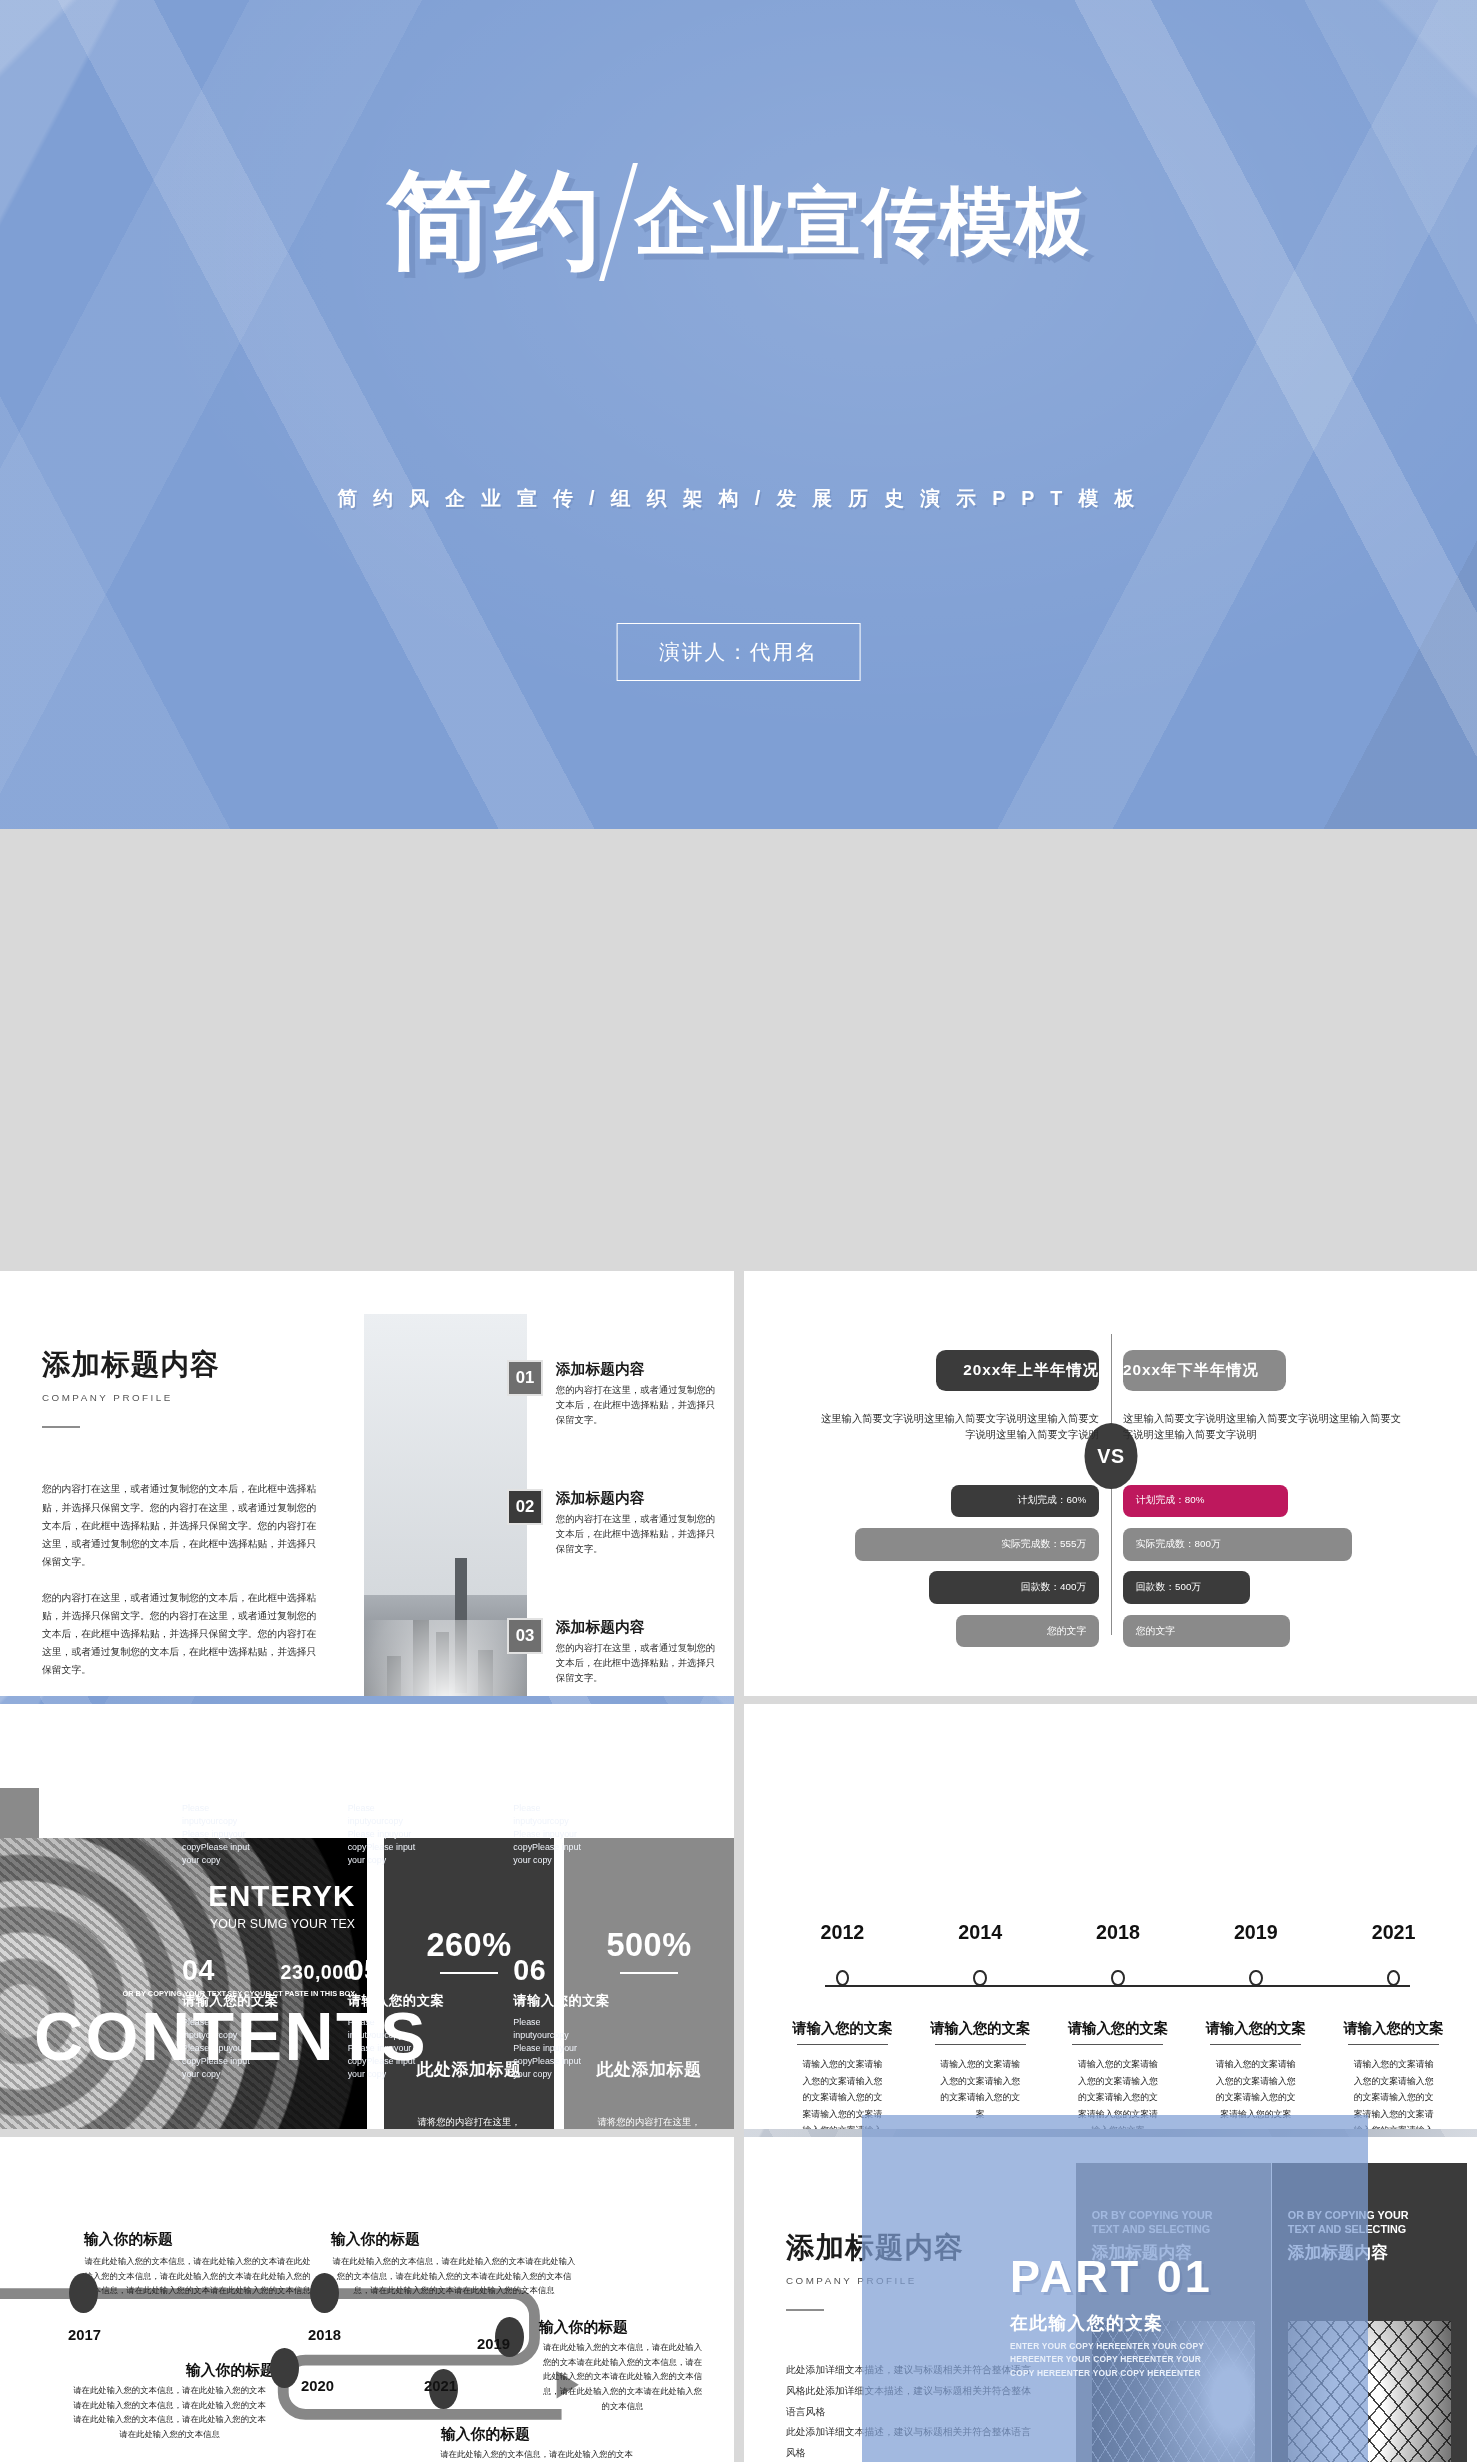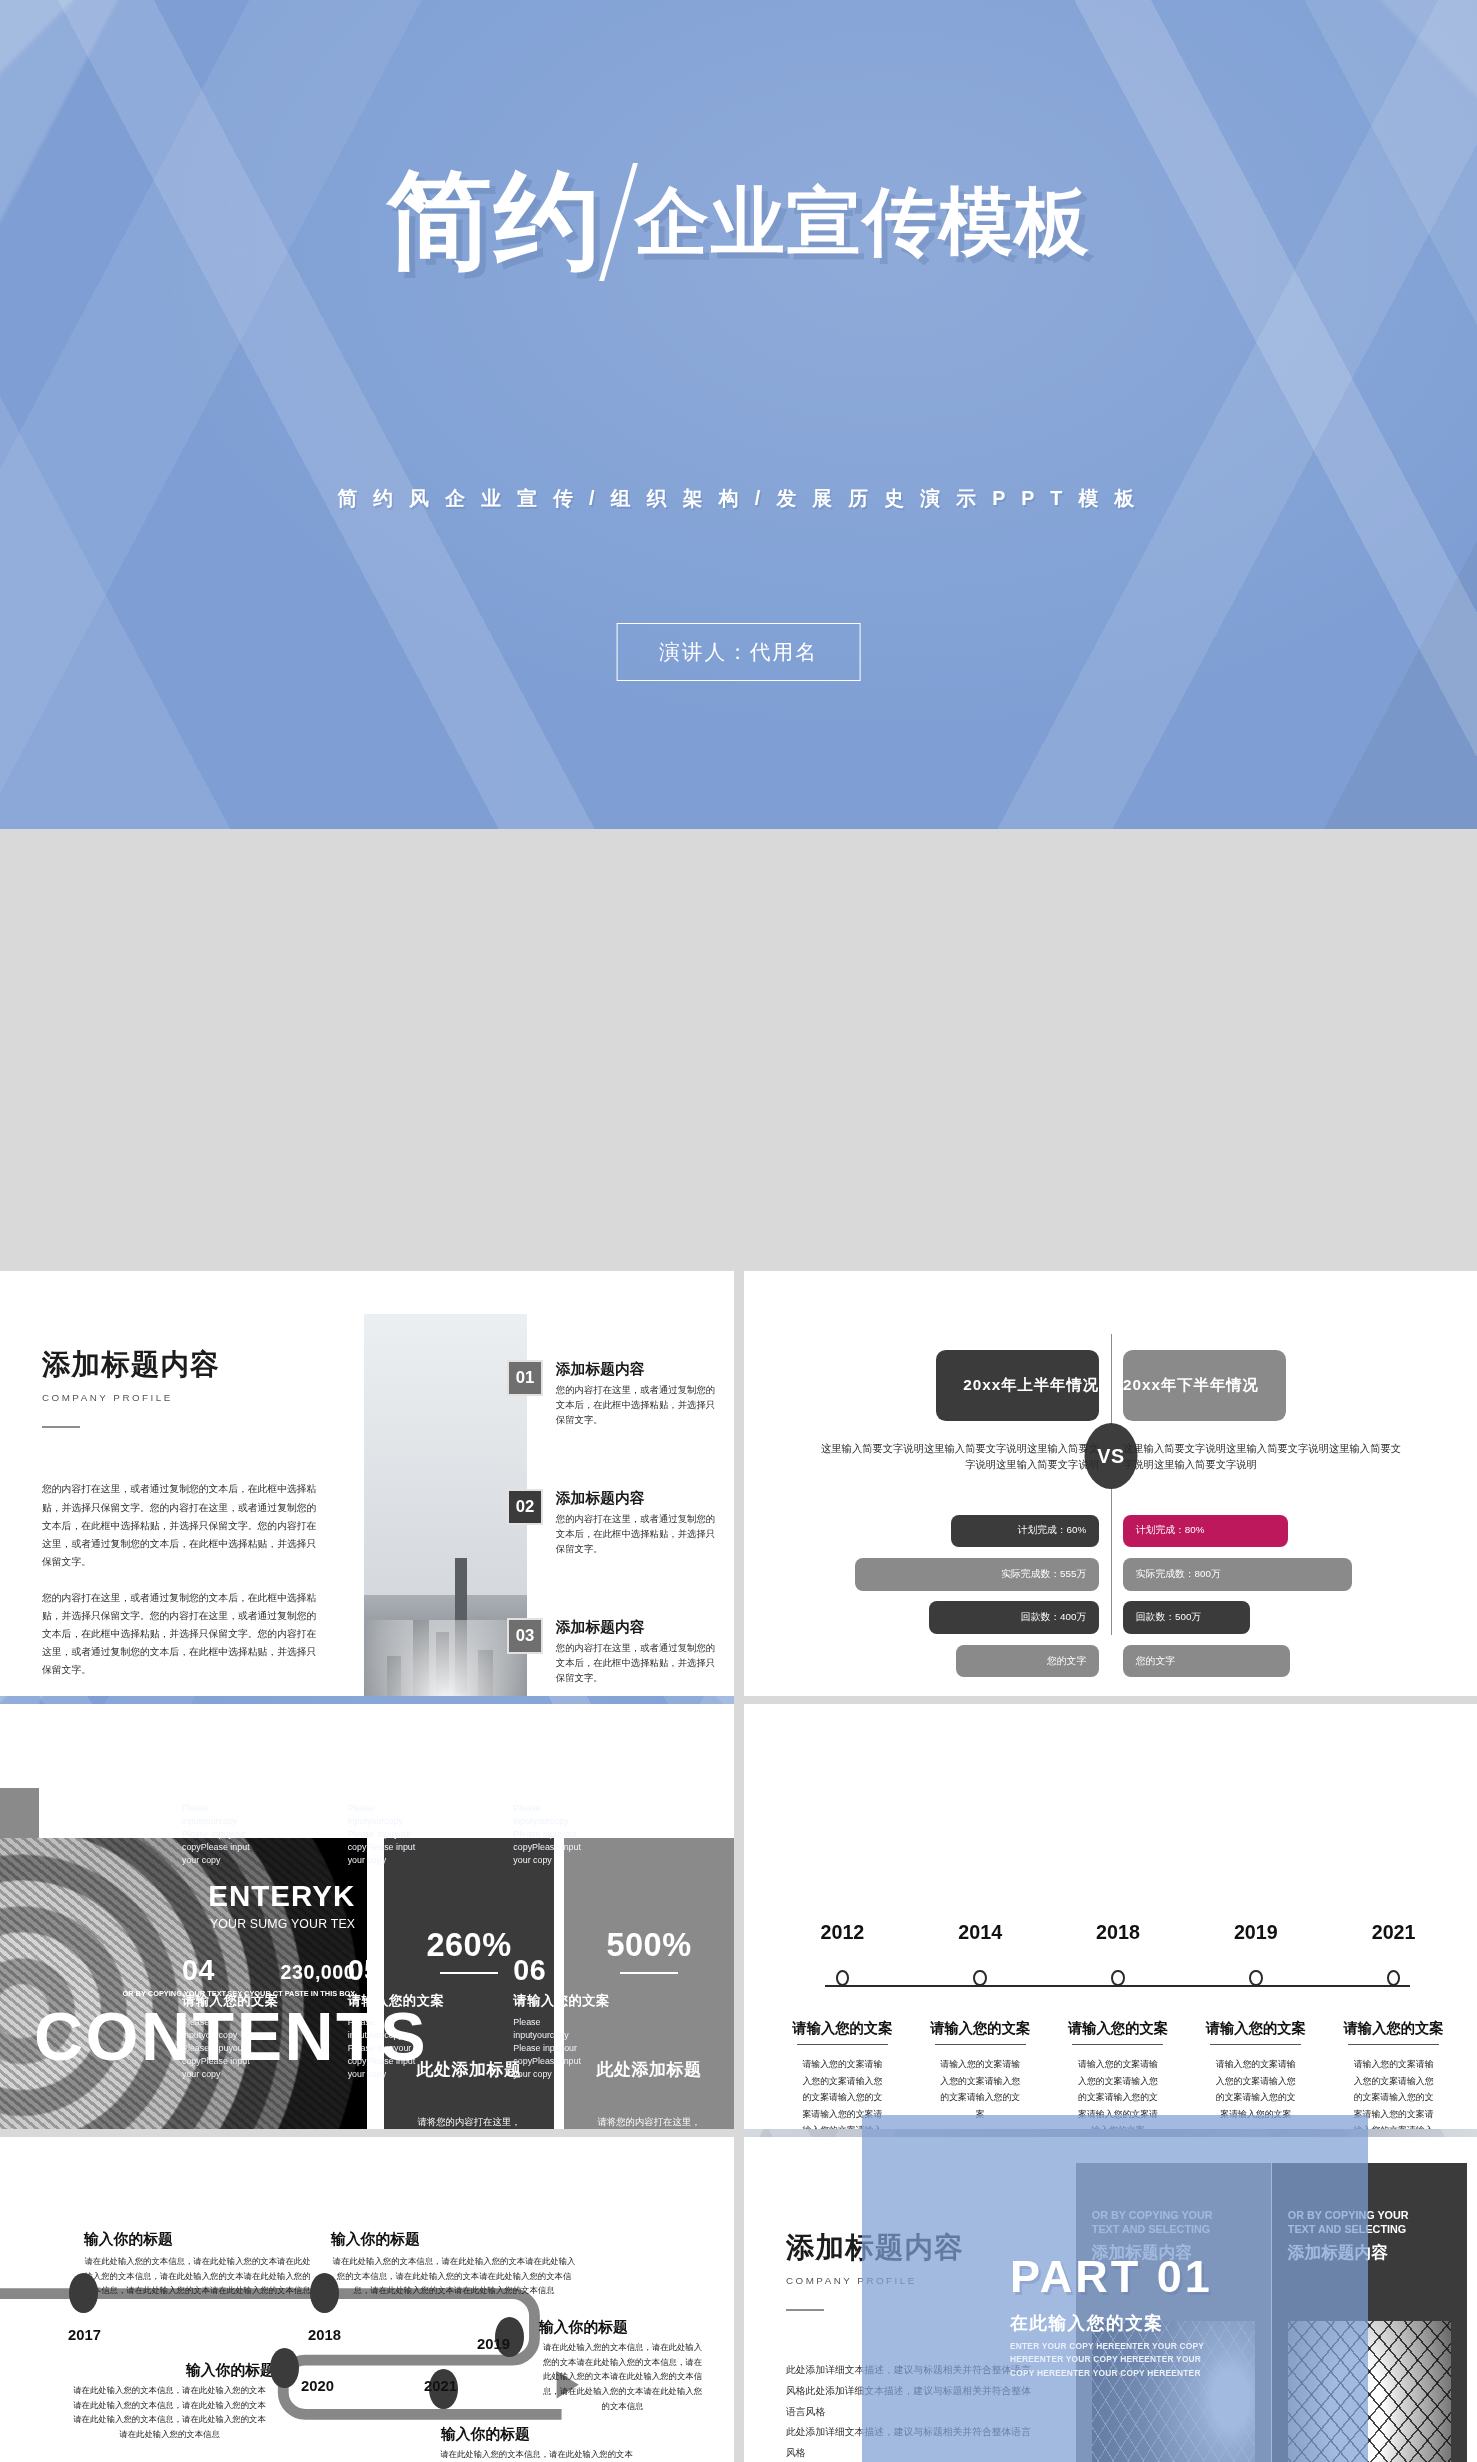--- a/index.html
+++ b/index.html
@@ -141,21 +141,21 @@
     position:absolute; left:50%; top:152px; transform:translateX(-50%);
     width:53px; height:66px; border-radius:50%; background:#3d3d3d;
     color:#fff; font-size:19.7px; font-weight:bold;
     display:flex; align-items:center; justify-content:center; letter-spacing:0.5px;
   }
   .vs-side { position:absolute; top:79px; width:281px; }
   .vs-left { left:74px; text-align:right; }
   .vs-right { right:74px; text-align:left; }
   .vs-pill {
     border-radius:9.8px; color:#fff; font-size:15.3px; font-weight:bold;
-    padding:25px 0; letter-spacing:1px;
+    padding:10px 0; letter-spacing:1px;
   }
   .vs-left .vs-pill { width:163px; margin-left:auto; }
   .vs-right .vs-pill { width:163px; }
   .vs-desc { font-size:10.3px; line-height:1.55; color:#2b2b2b; margin-top:19.7px; }
   .vs-bars { margin-top:42px; }
   .vs-bar { border-radius:7.9px; color:#fff; font-size:9.8px; padding:9.8px 12.8px; margin-bottom:10.8px; }
   .vs-left .vs-bar { margin-left:auto; }
 
   
   #s6 { left:0; top:1704px; width:734px; height:425px; }

